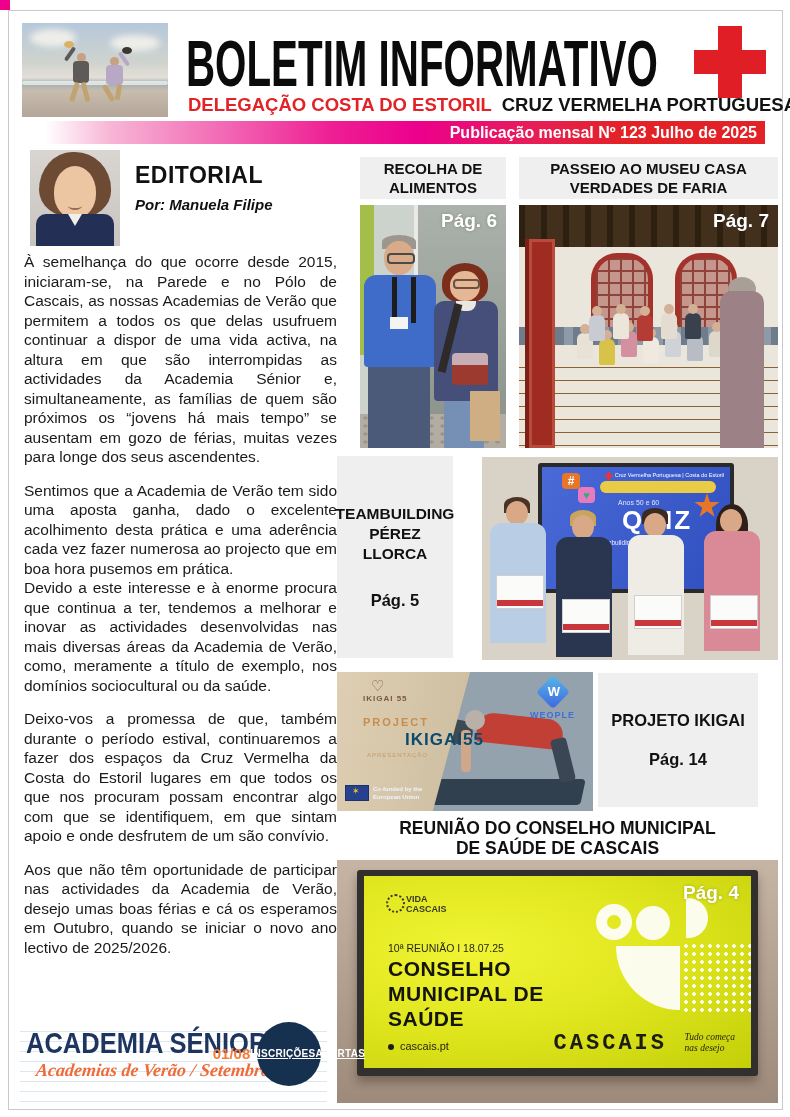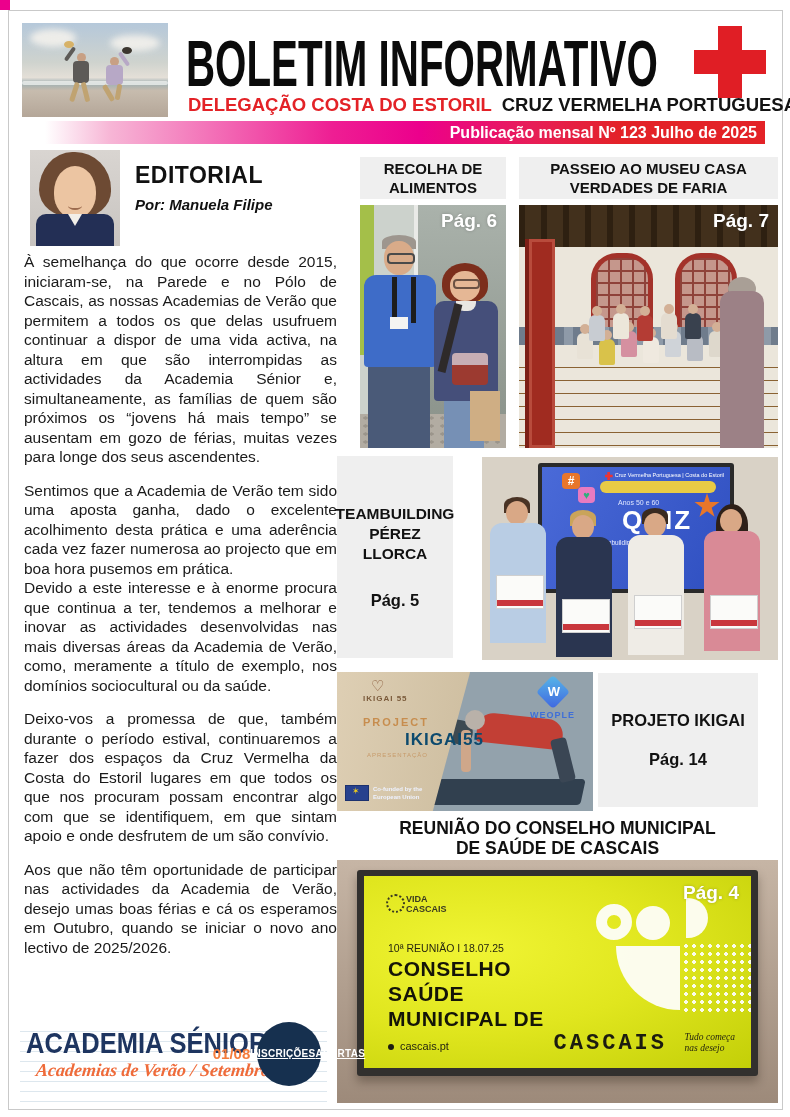--- a/index.html
+++ b/index.html
@@ -398,22 +398,22 @@
         </div>
         <div class="shape sh-ring" style="left:232px;top:28px;"></div>
         <div class="shape sh-circle" style="left:272px;top:30px;width:34px;height:34px;"></div>
         <div class="shape sh-quarter" style="left:252px;top:70px;width:64px;height:64px;"></div>
         <div class="shape sh-half" style="left:322px;top:22px;width:22px;height:40px;border-radius:0 40px 40px 0;"></div>
         <div class="shape sh-dots" style="left:318px;top:66px;width:70px;height:74px;"></div>
 
         <div class="meeting">10ª REUNIÃO I 18.07.25</div>
         <div class="cons-title">
           <div>CONSELHO</div>
+          <div>MUNICIPAL DE</div>
           <div>SAÚDE</div>
-          <div>MUNICIPAL DE</div>
         </div>
         <div class="cascaisurl">cascais.pt</div>
         <div class="cascais-brand">CASCAIS</div>
         <div class="cascais-tag">
           <div>Tudo começa</div>
           <div>nas desejo</div>
         </div>
         <span class="pag" style="top:6px;right:12px;">Pág. 4</span>
       </div>
     </div>

